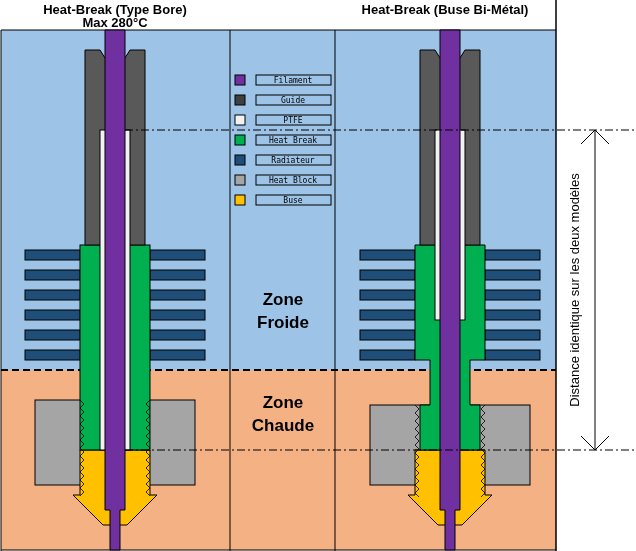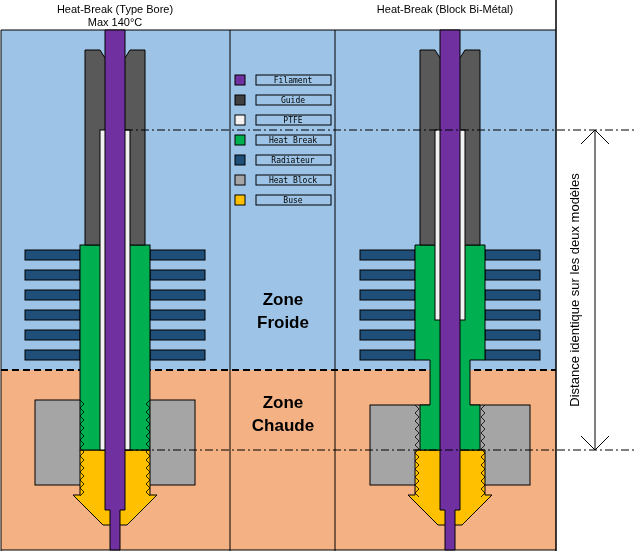--- a/index.html
+++ b/index.html
@@ -1,31 +1,31 @@
 <!DOCTYPE html>
 <html><head>
 <meta charset="utf-8">
 <style>
   html,body{margin:0;padding:0;background:#ffffff;}
   body{width:636px;height:551px;position:relative;overflow:hidden;font-family:"Liberation Sans",sans-serif;}
-  .title{position:absolute;text-align:center;font-weight:normal;font-size:11px;line-height:13px;color:#000;}
+  .title{position:absolute;text-align:center;font-weight:bold;font-size:13px;line-height:13px;color:#000;}
   #diagram{position:absolute;left:0;top:0;}
   .zone-label{font-family:"Liberation Sans",sans-serif;font-weight:bold;font-size:17px;fill:#000;}
   .legend-text{font-family:"DejaVu Sans Mono",monospace;font-size:8px;fill:#000;}
   .side-text{font-family:"Liberation Sans",sans-serif;font-size:13px;fill:#000;}
 </style>
 </head>
 <body>
 
 <div class="title" style="left:20px;top:3px;width:190px;">
   <div>Heat-Break (Type Bore)</div>
-  <div>Max 140°C</div>
+  <div>Max 280°C</div>
 </div>
 <div class="title" style="left:350px;top:3px;width:190px;">
-  <div>Heat-Break (Block Bi-Métal)</div>
+  <div>Heat-Break (Buse Bi-Métal)</div>
 </div>
 
 <svg id="diagram" width="636" height="551" viewBox="0 0 636 551">
 
   <rect class="fill-cold" x="1" y="30" width="555" height="340" stroke="none" fill="#9DC3E6"></rect>
   <rect class="fill-hot" x="1" y="370" width="555" height="180" stroke="none" fill="#F4B183"></rect>
   <line x1="1" y1="30" x2="1" y2="551" stroke="#000" stroke-width="1"></line>
   <line x1="1" y1="30" x2="556" y2="30" stroke="#000" stroke-width="1"></line>
   <line x1="556" y1="0" x2="556" y2="551" stroke="#000" stroke-width="1.5"></line>
   <line x1="1" y1="550" x2="556" y2="550" stroke="#000" stroke-width="1"></line>

